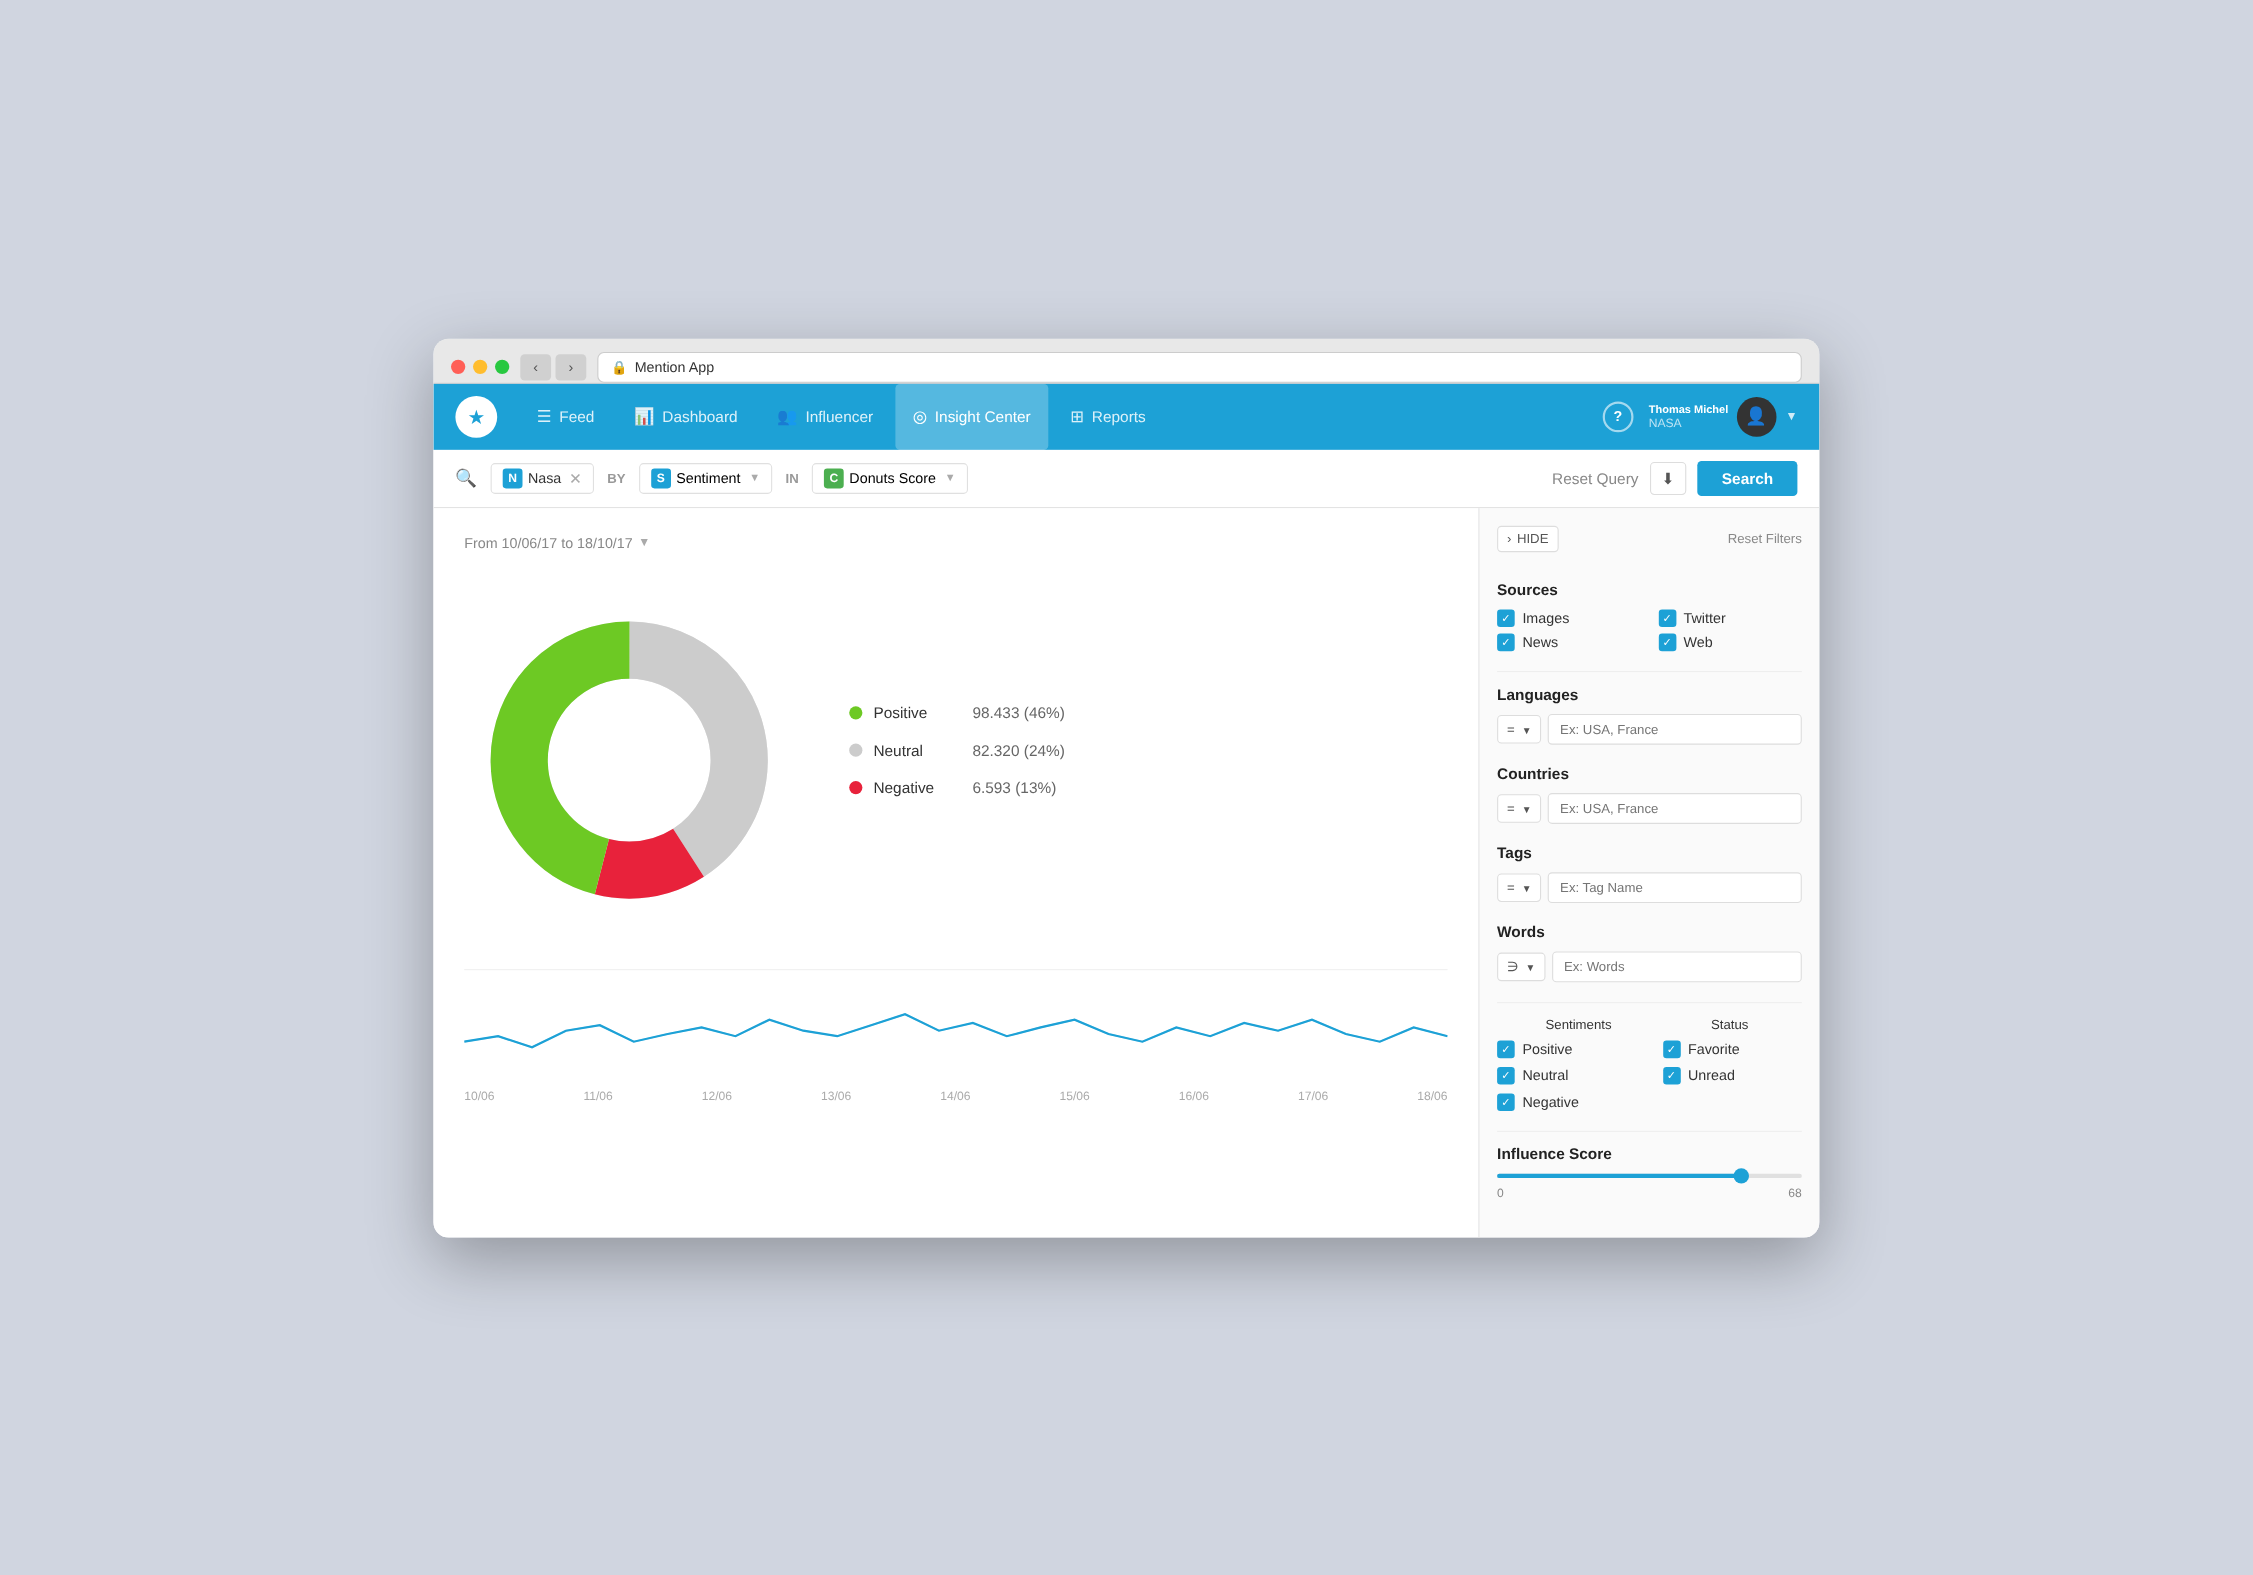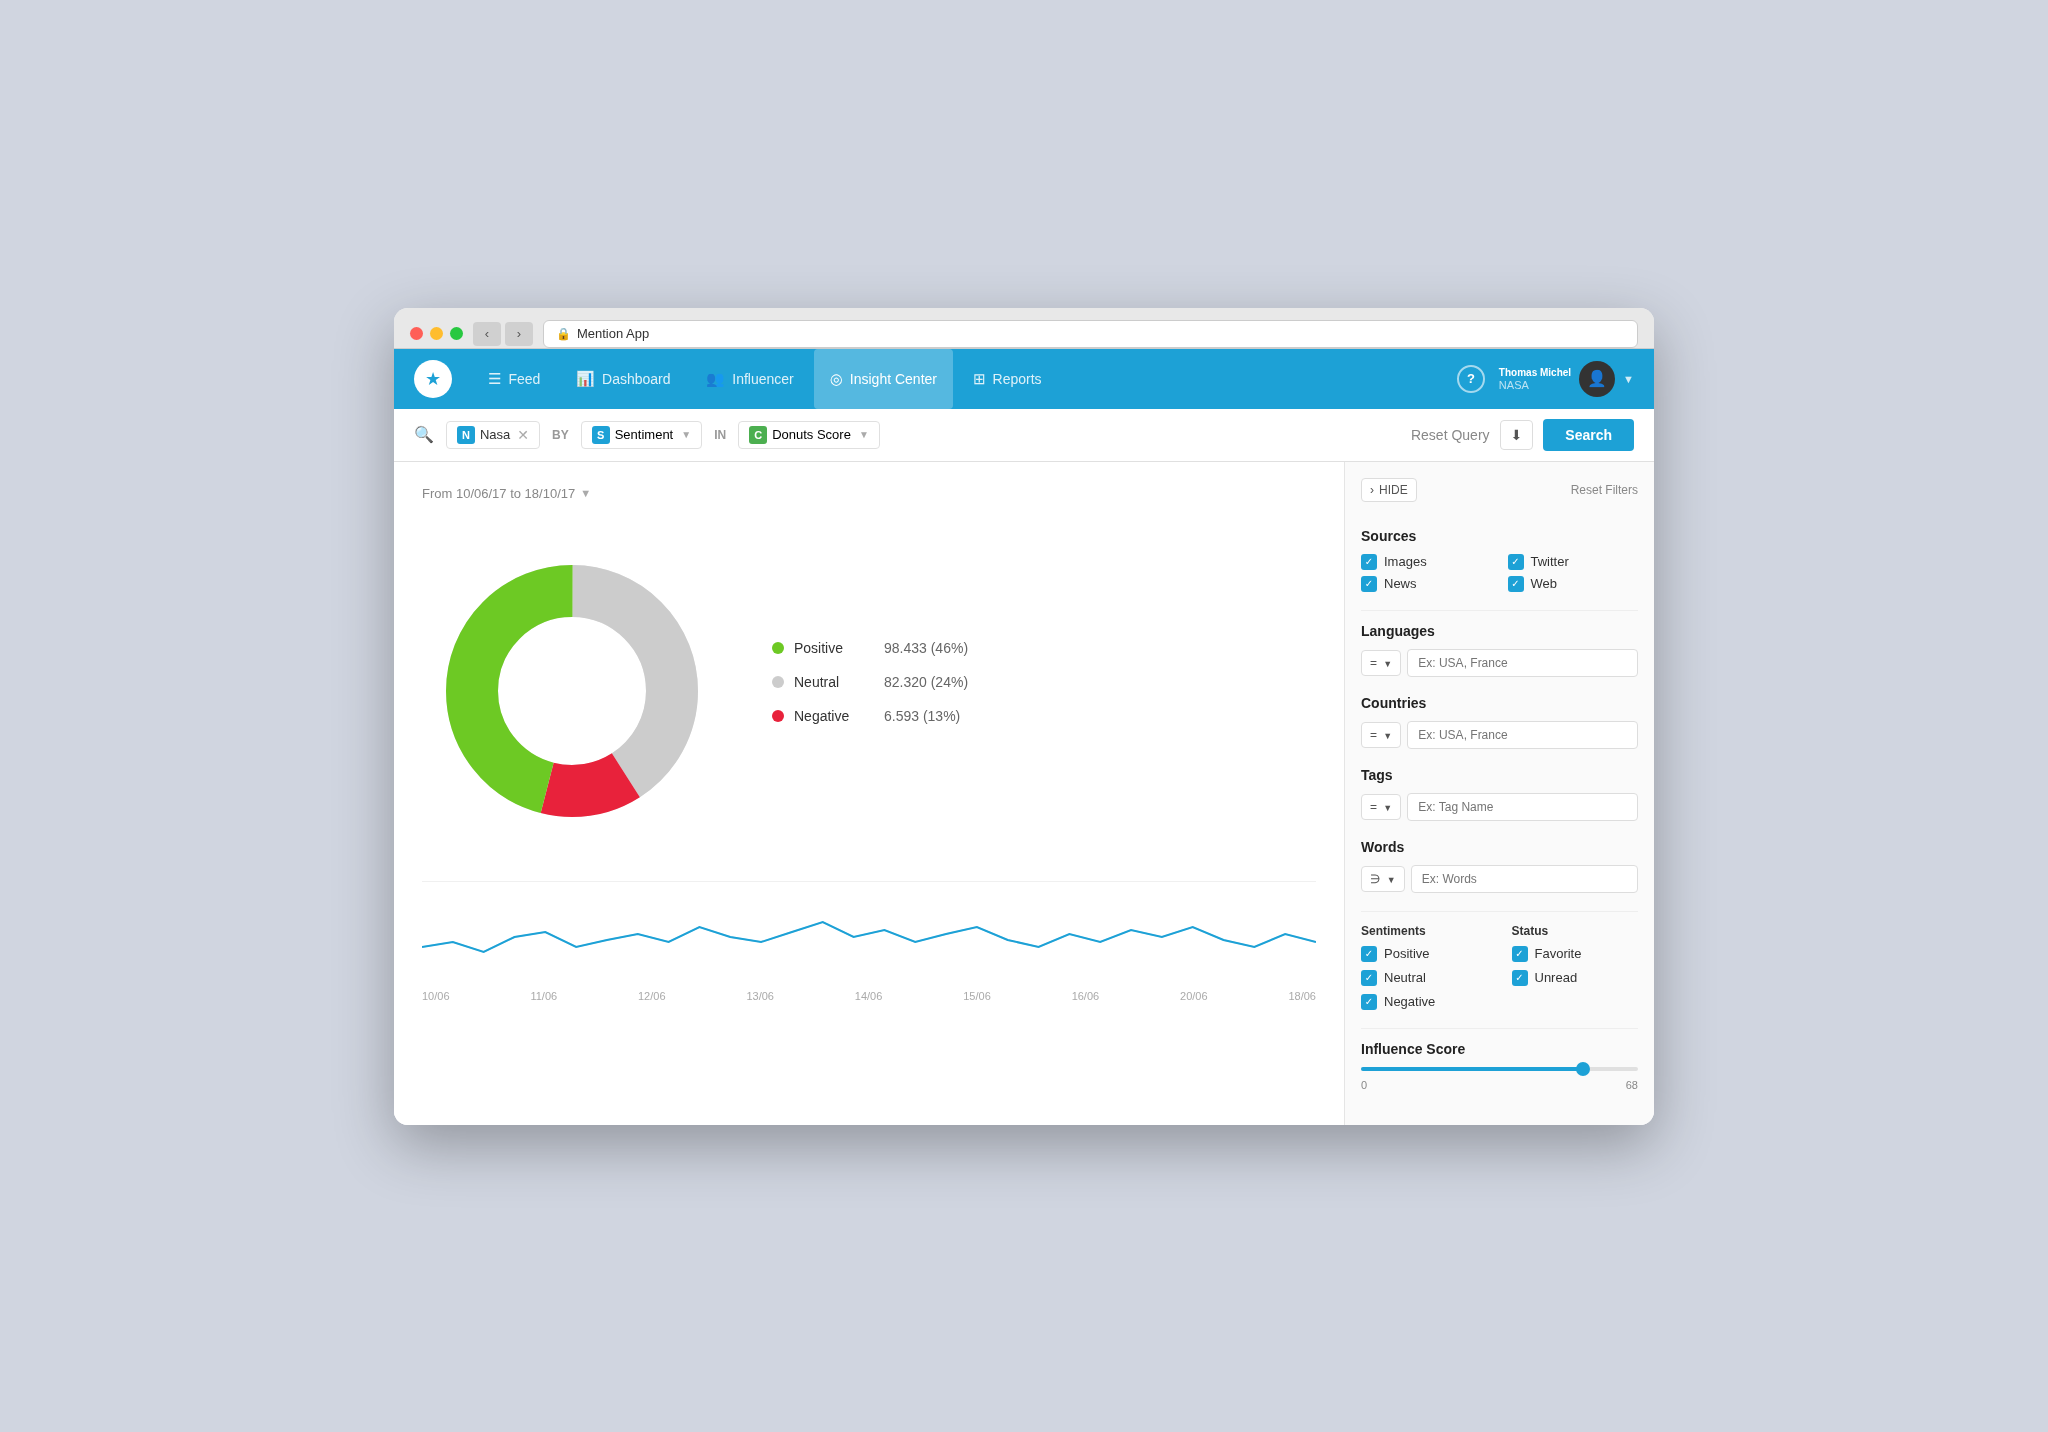--- a/index.html
+++ b/index.html
@@ -412,23 +412,24 @@
       color: #999;
       outline: none;
     }
     .two-col-checkboxes {
       display: flex;
       gap: 24px;
     }
     .col-checkboxes { flex: 1; }
     .col-title {
       font-size: 12px;
-      font-weight: 700;
+      font-weight: 400;
       color: #333;
       margin-bottom: 8px;
+      margin-left: 44px;
     }
     .slider-wrap {
       margin-top: 10px;
     }
     .slider-track {
       height: 4px;
       background: #e0e0e0;
       border-radius: 2px;
       position: relative;
       margin: 8px 0;
@@ -596,21 +597,21 @@
             <polyline fill="none" stroke="#1da1d6" stroke-width="2" points="0,55 30,50 60,60 90,45 120,40 150,55 180,48 210,42 240,50 270,35 300,45 330,50 360,40 390,30 420,45 450,38 480,50 510,42 540,35 570,48 600,55 630,42 660,50 690,38 720,45 750,35 780,48 810,55 840,42 870,50"></polyline>
           </svg>
           <div class="x-axis">
             <span>10/06</span>
             <span>11/06</span>
             <span>12/06</span>
             <span>13/06</span>
             <span>14/06</span>
             <span>15/06</span>
             <span>16/06</span>
-            <span>20/06</span>
+            <span>17/06</span>
             <span>18/06</span>
           </div>
         </div>
       </div>
 
       <div class="sidebar">
         <div style="display:flex; align-items:center; justify-content:space-between; margin-bottom:14px;">
           <button class="hide-btn">
             <span>›</span>
             <span>HIDE</span>

